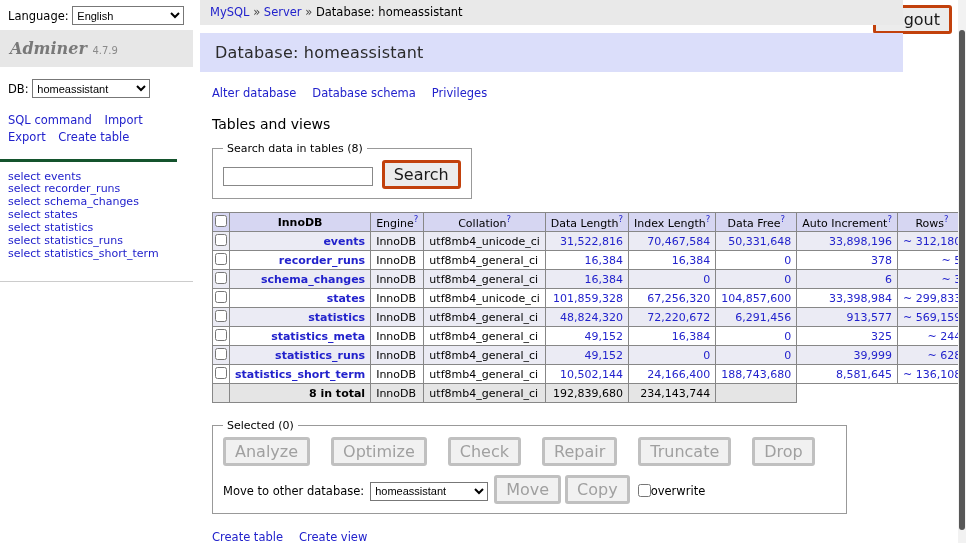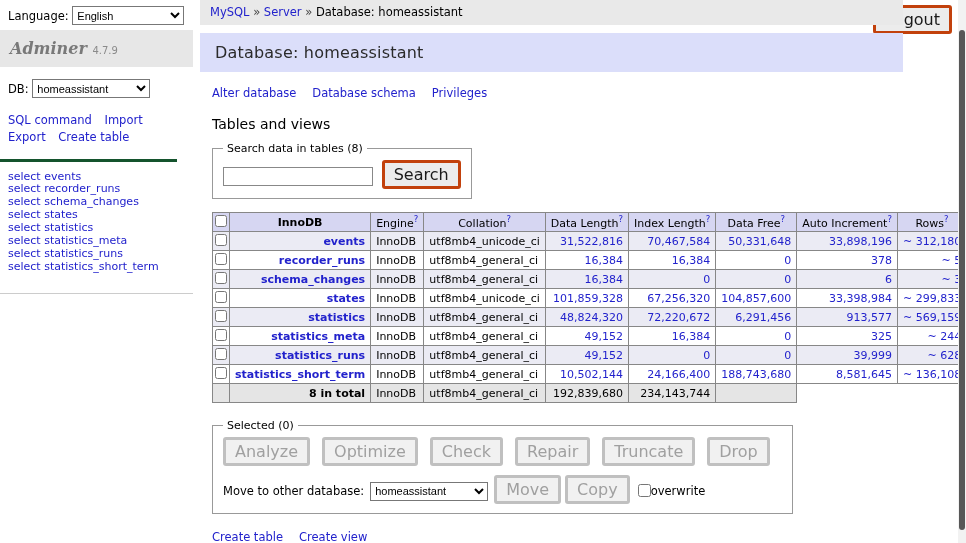--- a/index.html
+++ b/index.html
@@ -64,21 +64,21 @@
   .tv td.no-cell { border:none; background:#fff; }
   sup.help { font-size:8.5px; color:#2222cc; cursor:pointer; }
   .tv input[type=checkbox] { width:12px; height:12px; }
 
   th.w-table {width:120px;} th.w-engine {width:48px;} th.w-collation {width:100px;}
   th.w-data-length {width:74px;} th.w-index-length {width:76px;} th.w-data-free {width:62px;}
   th.w-auto-increment {width:82px;} th.w-rows {width:56px;}
 
   
   .selected-fs { margin-top:16px; }
-  .sel-buttons button { margin-right:12px; }
+  .sel-buttons button { margin-right:21px; }
   .move-row { margin-top:9px; font-size:11.5px; }
   .move-row select { width:118px; height:19px; font-size:11px; border:1px solid #777; background:#fff; margin:0 6px; }
   .move-row button { margin-right:4px; }
   .ovr { margin-left:4px; }
   .ovr input { vertical-align:-2px; }
 
   .bottom-links { margin:16px 12px 0 12px; }
 
   
   .vscroll { position:absolute; right:0; top:0; width:8px; height:543px; background:#f2f2f2; }
@@ -109,21 +109,20 @@
         <option>homeassistant</option>
       </select>
     </div>
     <p class="actions" id="sidebar-actions"><a href="#">SQL command</a> <a href="#">Import</a> <a href="#">Export</a> <a href="#">Create table</a> </p>
     <ul class="tables-list" id="sidebar-tables">
         <li><a href="#">select events</a></li>
         <li><a href="#">select recorder_runs</a></li>
         <li><a href="#">select schema_changes</a></li>
         <li><a href="#">select states</a></li>
         <li><a href="#">select statistics</a></li>
-        <li><a href="#">select statistics_meta</a></li>
         <li><a href="#">select statistics_runs</a></li>
         <li><a href="#">select statistics_short_term</a></li>
       </ul>
   </aside>
 
   <div class="main">
     <div class="breadcrumb-bar" id="breadcrumb"><a href="#">MySQL</a><span class="bc-sep"> » </span><a href="#">Server</a><span class="bc-sep"> » </span><span>Database: homeassistant</span></div>
 
     <h2 class="title">Database: homeassistant</h2>
 

